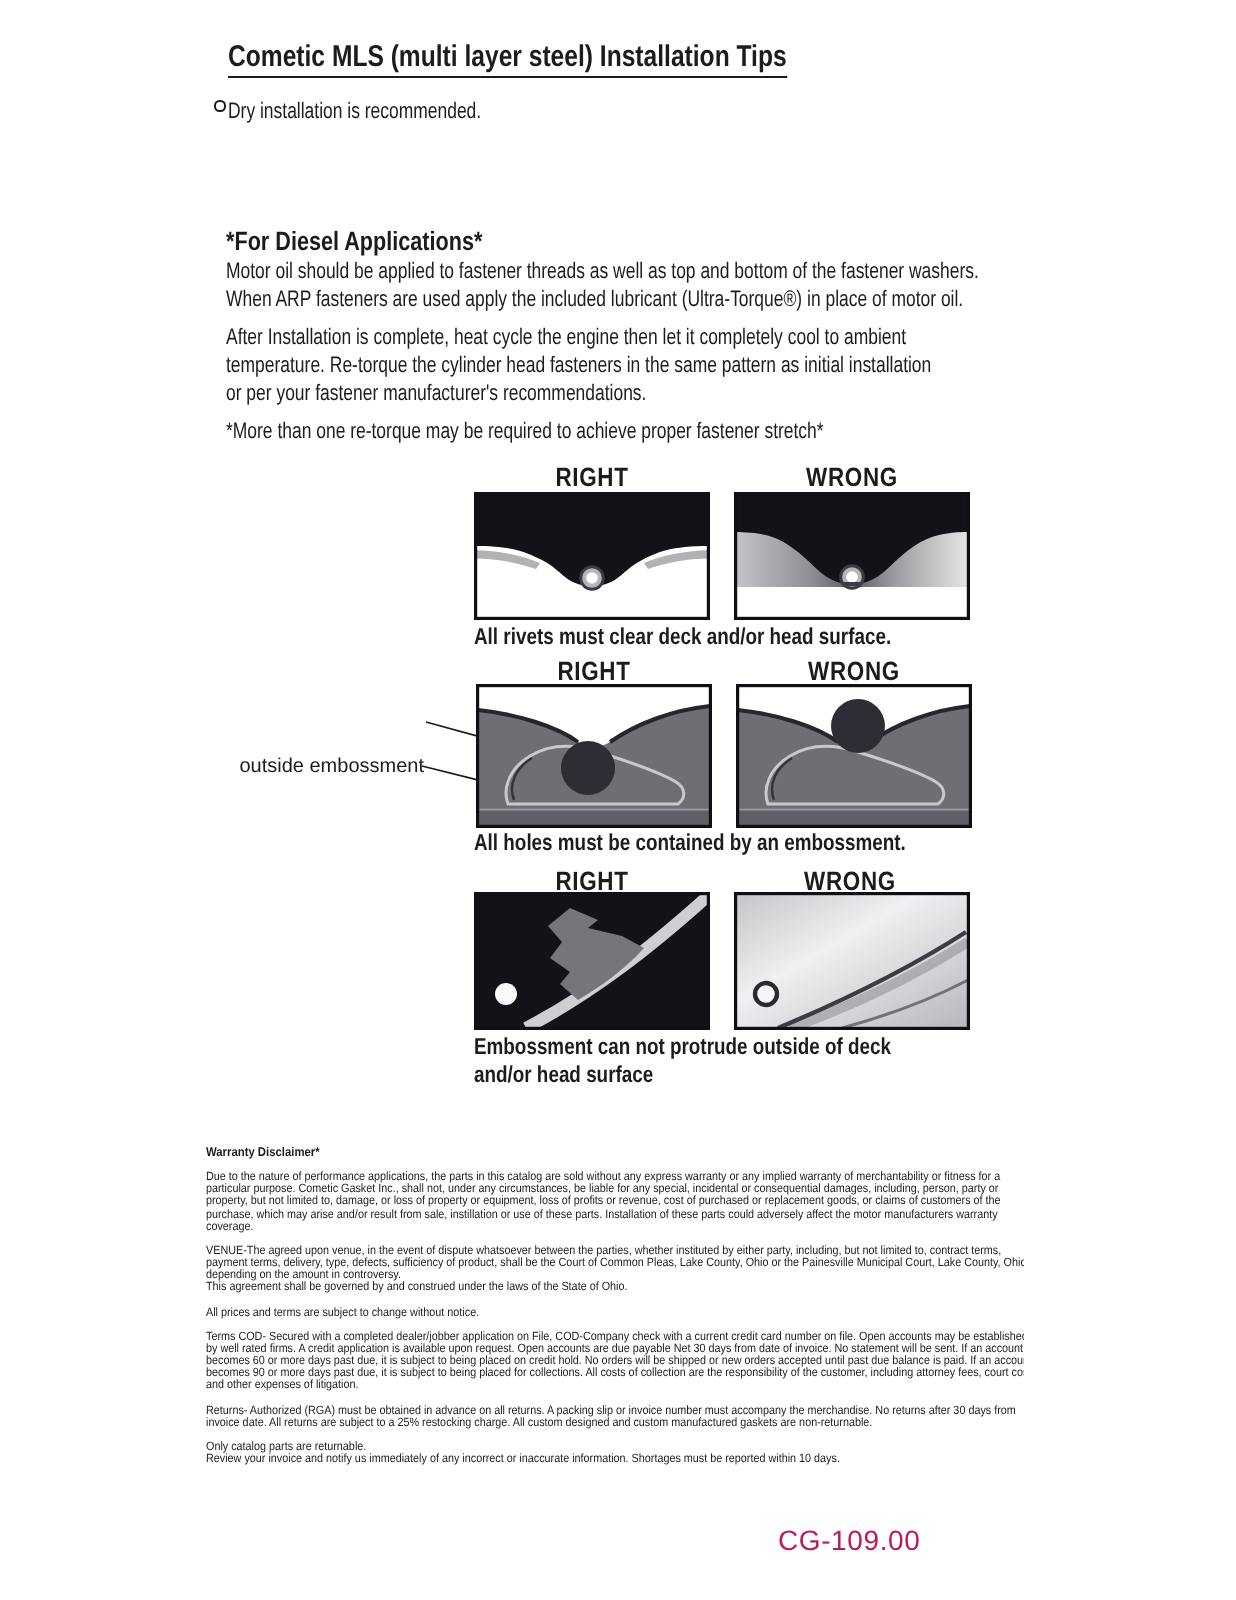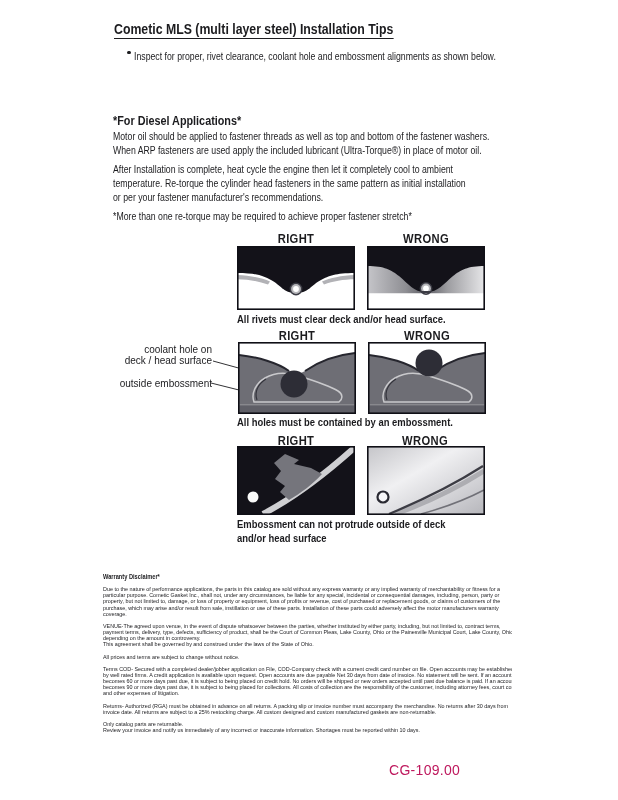--- a/index.html
+++ b/index.html
@@ -38,23 +38,23 @@
   svg{display:block;}
 </style>
 </head>
 <body>
 
 <div class="page">
 
   <div class="abs title c82">Cometic MLS (multi layer steel) Installation Tips</div>
 
   <div class="abs bullets">
-    <div class="bullet-row sub">
-      <span class="marker-fill"></span>
-      <span class="bullet-text">Inspect for proper, rivet clearance, coolant hole and embossment alignments as shown below.</span>
+    <div class="bullet-row">
+      <span class="marker-open"></span>
+      <span class="bullet-text">Dry installation is recommended.</span>
     </div>
   </div>
 
   <div class="abs h2 c82">*For Diesel Applications*</div>
   <div class="abs body-text c78" style="left:113px;top:129px;">Motor oil should be applied to fastener threads as well as top and bottom of the fastener washers.
 When ARP fasteners are used apply the included lubricant (Ultra-Torque®) in place of motor oil.</div>
   <div class="abs body-text c78" style="left:113px;top:162px;">After Installation is complete, heat cycle the engine then let it completely cool to ambient
 temperature. Re-torque the cylinder head fasteners in the same pattern as initial installation
 or per your fastener manufacturer's recommendations.</div>
   <div class="abs body-text c78" style="left:113px;top:209px;">*More than one re-torque may be required to achieve proper fastener stretch*</div>
@@ -96,22 +96,20 @@
       <rect x="54" y="45" width="10" height="2" fill="#3b3b44"></rect>
     </g>
     <rect x="0.8" y="0.8" width="116.4" height="62.4" fill="none" stroke="#0f0f16" stroke-width="1.6"></rect>
   </svg>
 
   <div class="abs caption c82" style="left:237px;top:313px;">All rivets must clear deck and/or head surface.</div>
 
   <div class="abs rw-label" style="left:238px;top:328px;">RIGHT</div>
   <div class="abs rw-label" style="left:368px;top:328px;">WRONG</div>
 
-  <div class="abs ann" style="left:110px;top:344px;">coolant hole on
-deck / head surface</div>
   <div class="abs ann" style="left:110px;top:378px;">outside embossment</div>
 
   <svg class="abs" style="left:205px;top:355px;" width="100" height="48" viewBox="0 0 100 48">
     <line x1="8" y1="6" x2="92" y2="29" stroke="#1c1c1f" stroke-width="0.9"></line>
     <line x1="6" y1="28" x2="58" y2="41" stroke="#1c1c1f" stroke-width="0.9"></line>
   </svg>
 
   <svg class="abs" style="left:238px;top:342px;" width="118" height="72" viewBox="0 0 118 72">
     <rect x="0" y="0" width="118" height="72" fill="#ffffff"></rect>
     <path d="M1,72 L1,13 C20,15 40,21 51,29 Q59,34 67,29 C80,20 98,13 117,11 L117,72 Z" fill="#6e6e75"></path>

